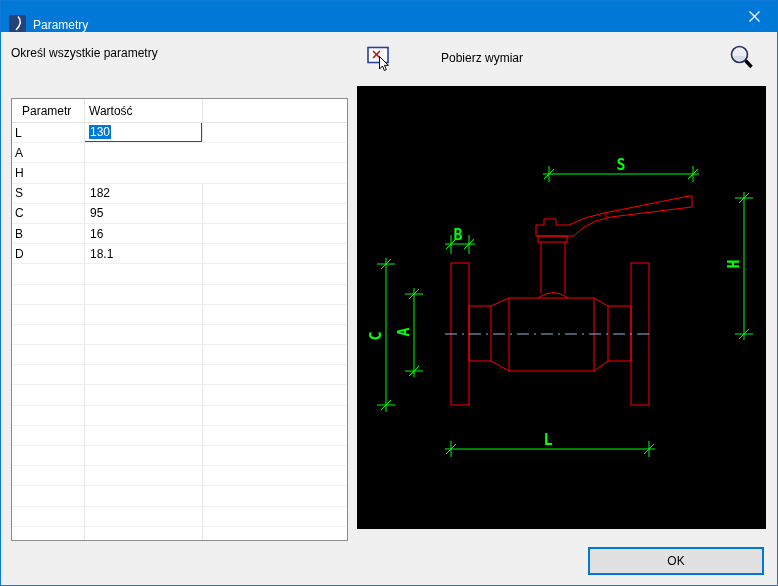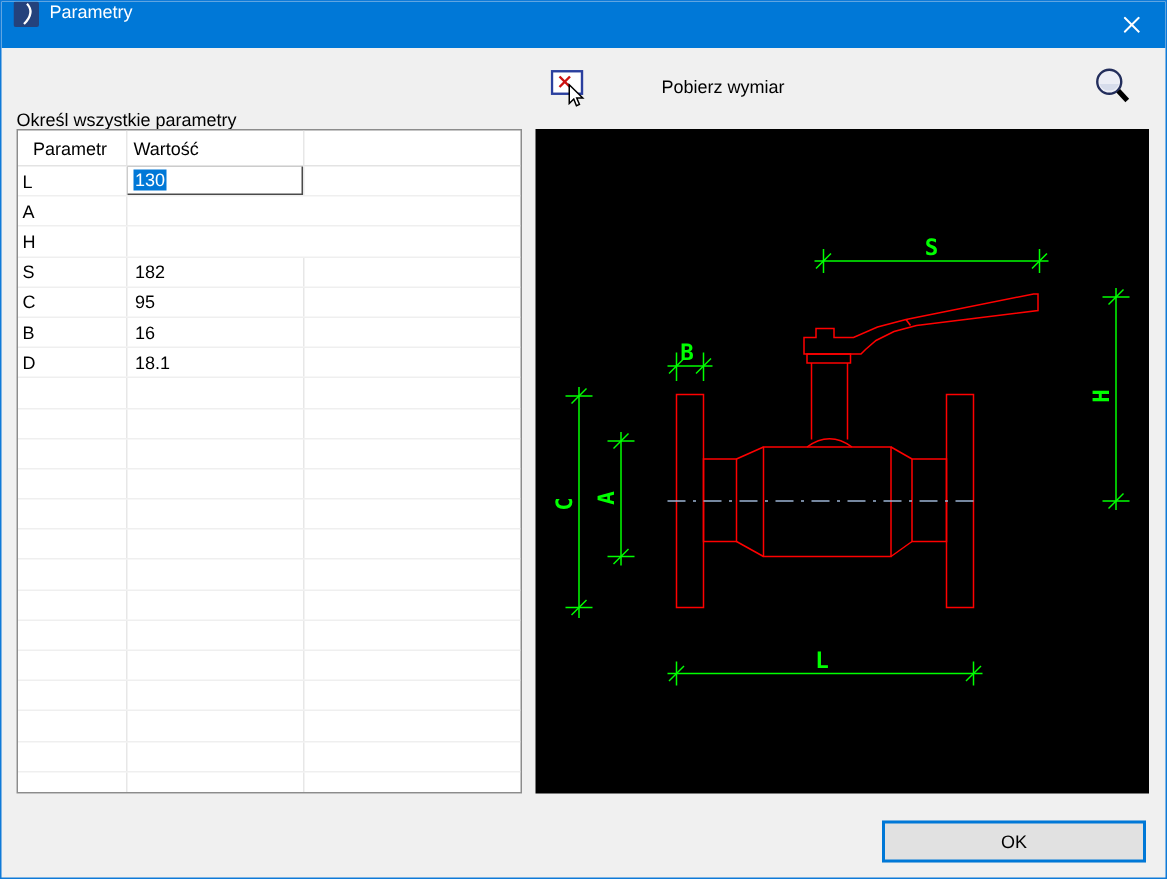--- a/index.html
+++ b/index.html
@@ -5,37 +5,37 @@
   html,body { margin:0; padding:0; background:#cfcfcf; }
   * { box-sizing:border-box; }
   .window {
     position:relative; width:778px; height:586px;
     background:#f0f0f0; border:1px solid #0f7ad8;
     font-family:"Liberation Sans", sans-serif; color:#000;
     overflow:hidden;
   }
   
   .titlebar {
-    height:31px; background:#0078d7; display:flex; align-items:flex-start;
+    height:31px; background:#0078d7; display:flex; align-items:flex-end;
     padding-left:8px; color:#fff;
   }
   .app-icon { width:17px; height:17px; margin-right:7px; flex:0 0 auto; }
   .title-text { font-size:12px; }
   .close-btn {
     margin-left:auto; width:45px; height:31px;
     display:flex; align-items:center; justify-content:center; cursor:default;
   }
   
   .pick-btn { position:absolute; left:366px; top:45px; width:26px; height:26px; }
   .pick-label { position:absolute; left:415px; top:50px; font-size:12px;margin-left:25px; }
   .zoom-btn { position:absolute; left:726px; top:42px; width:28px; height:29px; }
   
-  .params-label { position:absolute; left:10px; top:72px; font-size:12px; }
+  .params-label { position:absolute; left:10px; top:45px; font-size:12px; }
   .param-table {
-    position:absolute; left:10px; top:85px; width:337px; height:443px;
+    position:absolute; left:10px; top:97px; width:337px; height:443px;
     background:#fff; border:1px solid #8c8c8c; overflow:hidden; font-size:12px;
   }
   .t-row { display:flex; height:20.2px; border-bottom:1px solid #efefef; }
   .t-row.head { height:24px; border-bottom:1px solid #e3e3e3; }
   .c { overflow:hidden; white-space:nowrap; display:flex; align-items:center; }
   .c1 { width:73px; border-right:1px solid #e7e7e7; padding-left:3px; }
   .c2 { width:118px; border-right:1px solid #e7e7e7; padding-left:5px; position:relative; }
   .c3 { flex:1; }
   .head .c1 { padding-left:10px; }
   .head .c2 { padding-left:4px; }

